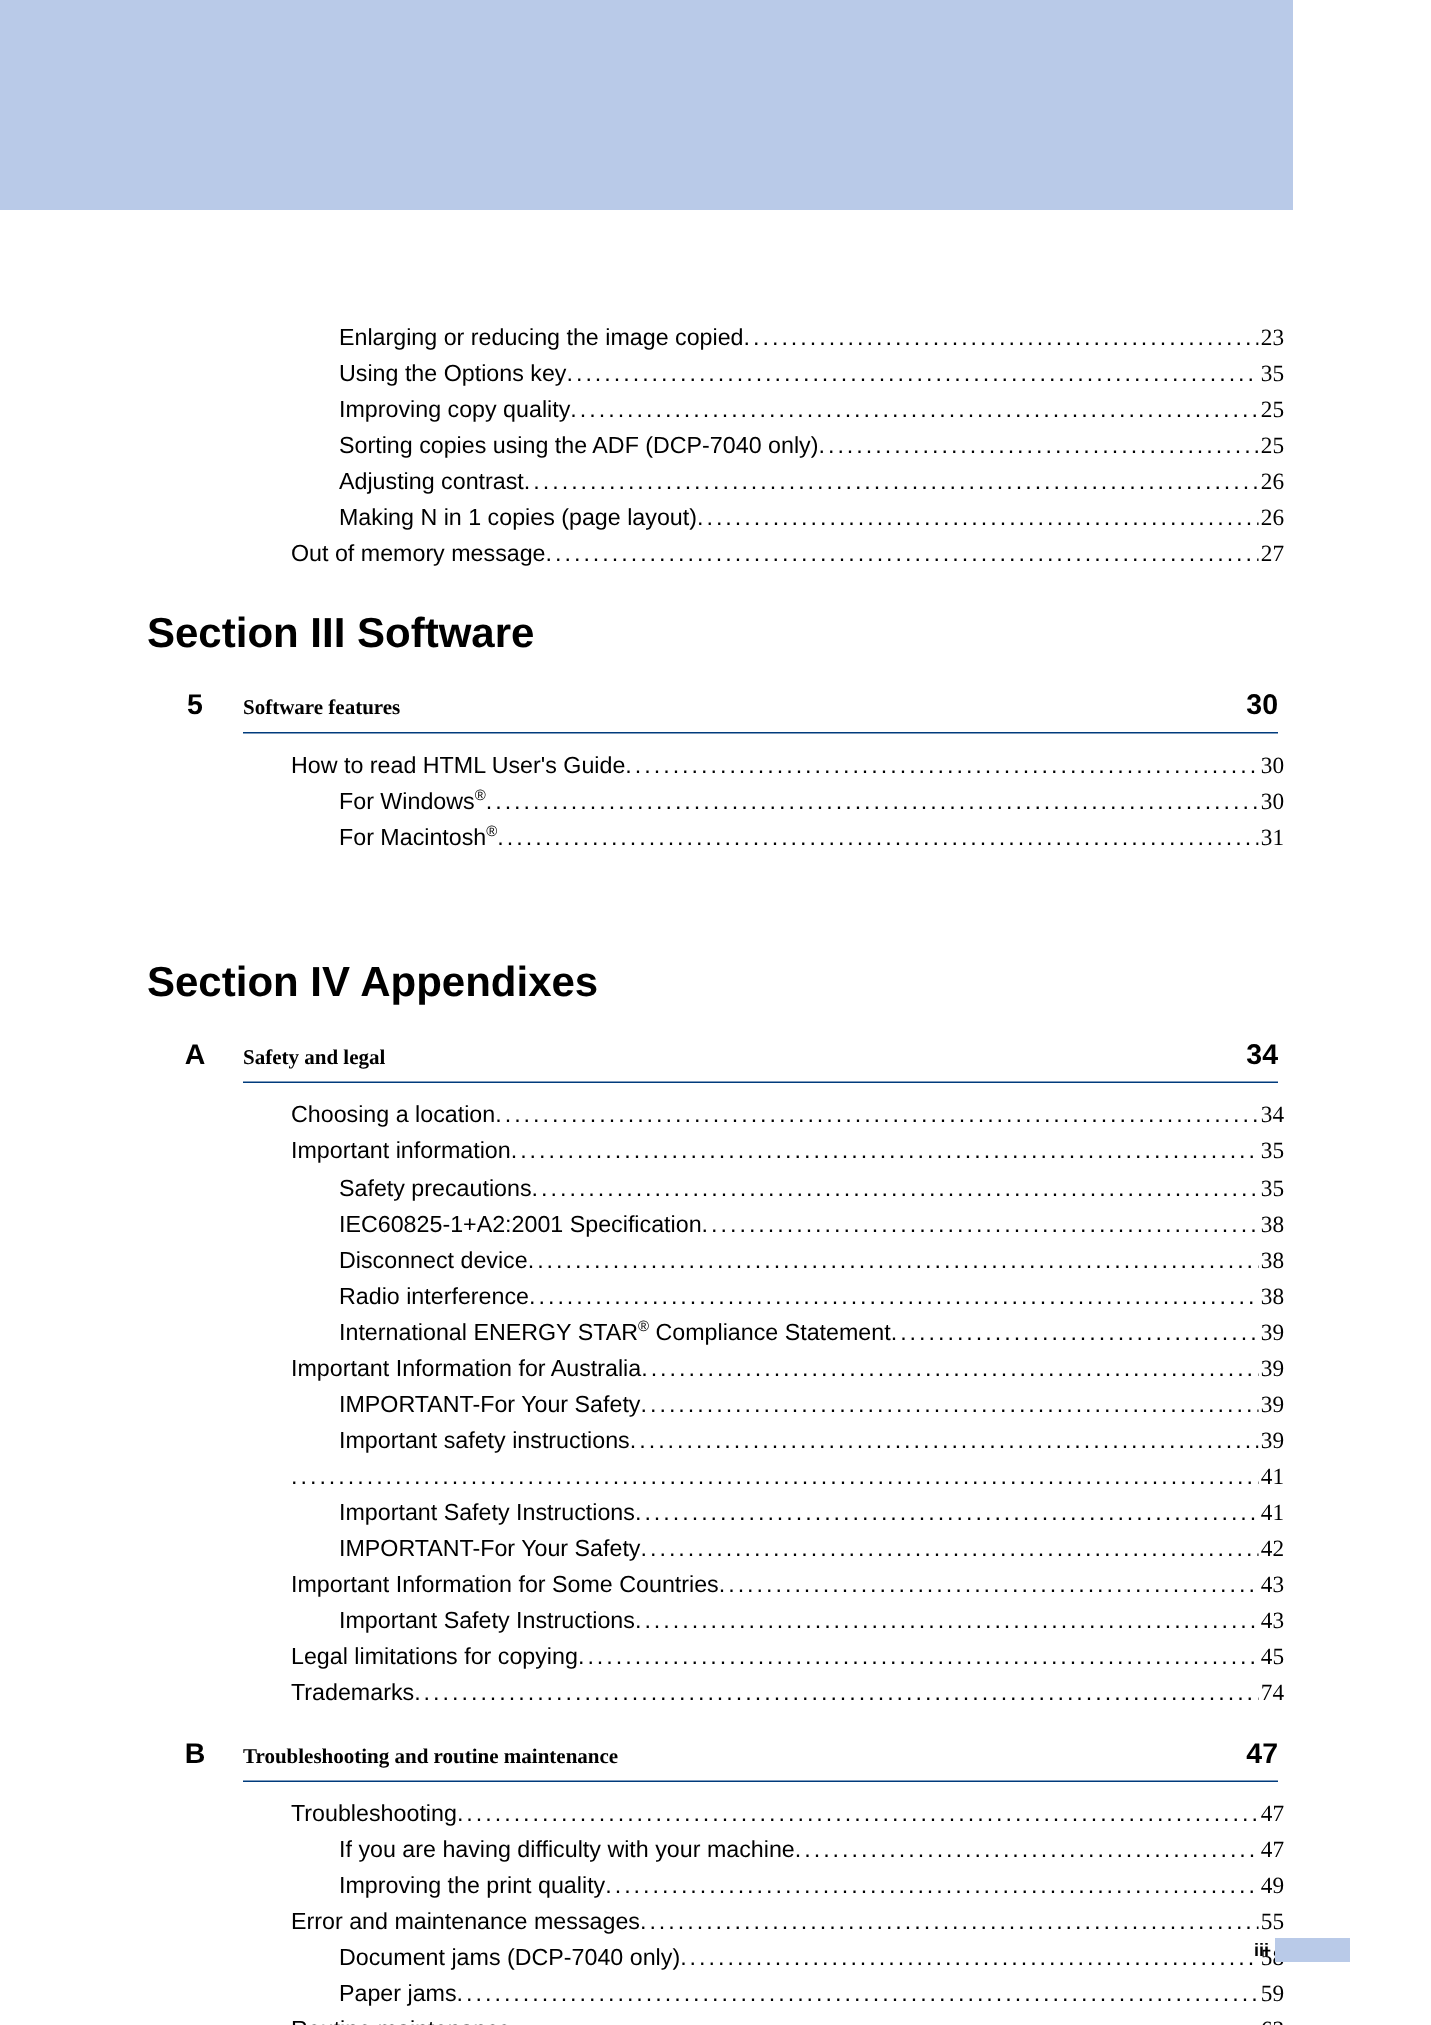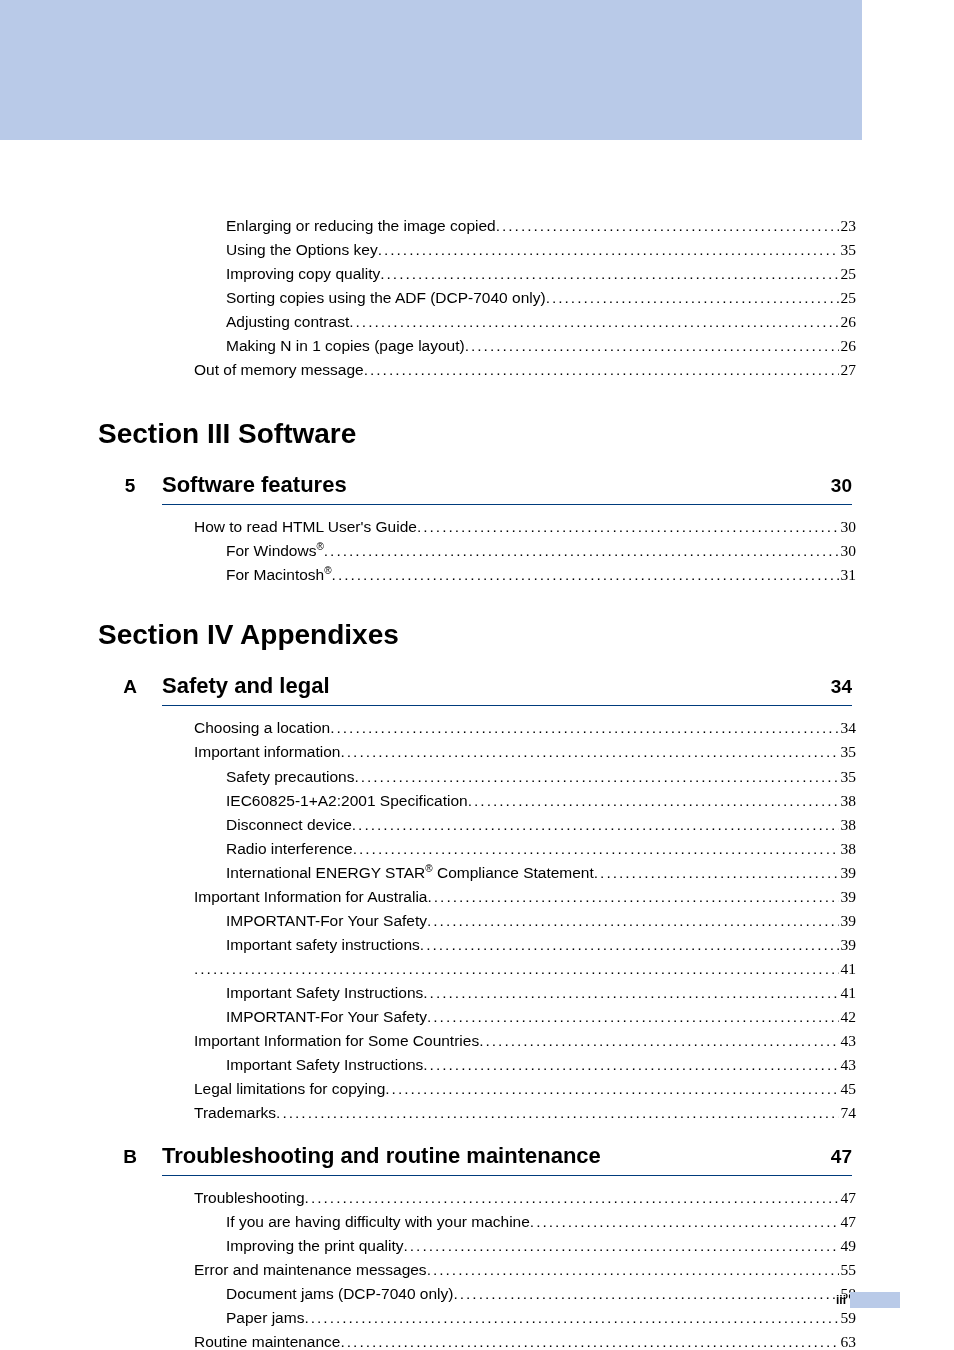--- a/index.html
+++ b/index.html
@@ -10,24 +10,24 @@
   .content { padding: 0 98px 0 98px; }
   .toc { font-size: 15.5px; line-height: 1.55; }
   .toc .row { display: flex; align-items: flex-start; white-space: nowrap; }
   .toc .row .label { flex: 0 0 auto; }
   .toc .row .sup { font-size: 10px; vertical-align: super; }
   .toc .row .dots { flex: 1 1 auto; overflow: hidden; letter-spacing: 2px; color: #000; }
   .toc .row .dots::after { content: "............................................................................................................................................................................................................................"; }
   .toc .row .pg { flex: 0 0 auto; padding-left: 2px; font-family: Liberation Serif, serif; }
   .ind-1 { padding-left: 96px; }
   .ind-2 { padding-left: 128px; }
-  .section-title { font-size: 28px; font-weight: bold; margin-top: 36px; margin-bottom: 22px; }
+  .section-title { font-size: 28px; font-weight: bold; margin-top: 24px; margin-bottom: 22px; }
   .chapter { display: flex; align-items: baseline; margin-top: 10px; margin-bottom: 6px; }
   .chapter .num { width: 64px; font-size: 19px; font-weight: bold; text-align: center; }
-  .chapter .title { flex: 1 1 auto; font-size: 22px; font-weight: bold; }
+  .chapter .title { flex: 1 1 auto; font-size: 14px; font-weight: bold; font-family: Liberation Serif, serif; }
   .chapter .cpg { font-size: 19px; font-weight: bold; padding-right: 4px; }
   .chapter-rule { border-bottom: 1px solid #003b7c; margin-left: 64px; margin-right: 4px; margin-bottom: 10px; }
   .footer { position: absolute; left: 0; bottom: 42px; width: 100%; }
   .footer-inner { display: flex; justify-content: flex-end; align-items: center; padding-right: 54px; }
   .footer-inner .pgnum { font-weight: bold; font-size: 12px; margin-right: 4px; }
   .footer-inner .bar { width: 50px; height: 16px; background: #b9cae8; }
   .page { position: relative; width: 954px; height: 1350px; }
   .spacer-top { height: 14px; }
 </style>
 </head>
@@ -99,21 +99,21 @@
           <span class="dots"></span>
           <span class="pg">30</span>
         </div>
         <div class="row ind-2">
           <span class="label">For Macintosh<span class="sup">®</span><span> </span></span>
           <span class="dots"></span>
           <span class="pg">31</span>
         </div>
       </div>
 
-    <h2 class="section-title" style="margin-top:32px;">Section IV Appendixes</h2>
+    <h2 class="section-title" style="margin-top:68px;">Section IV Appendixes</h2>
 
     <div class="chapter">
       <div class="num">A</div>
       <div class="title">Safety and legal</div>
       <div class="cpg">34</div>
     </div>
     <div class="chapter-rule"></div>
     <div class="toc" id="secA-toc">
         <div class="row ind-1">
           <span class="label">Choosing a location<span> </span></span>

